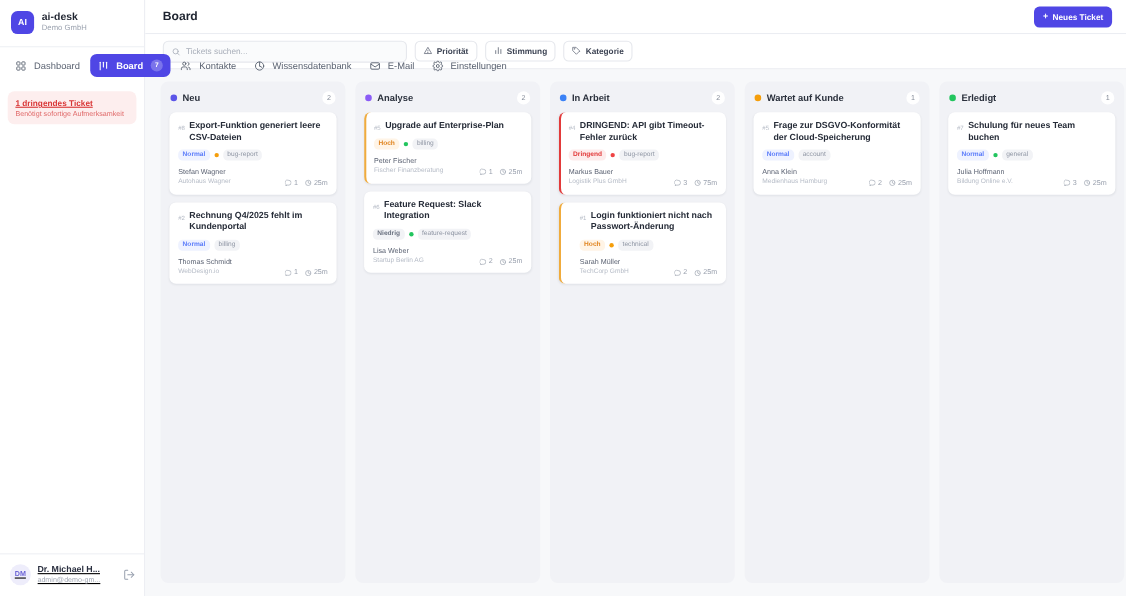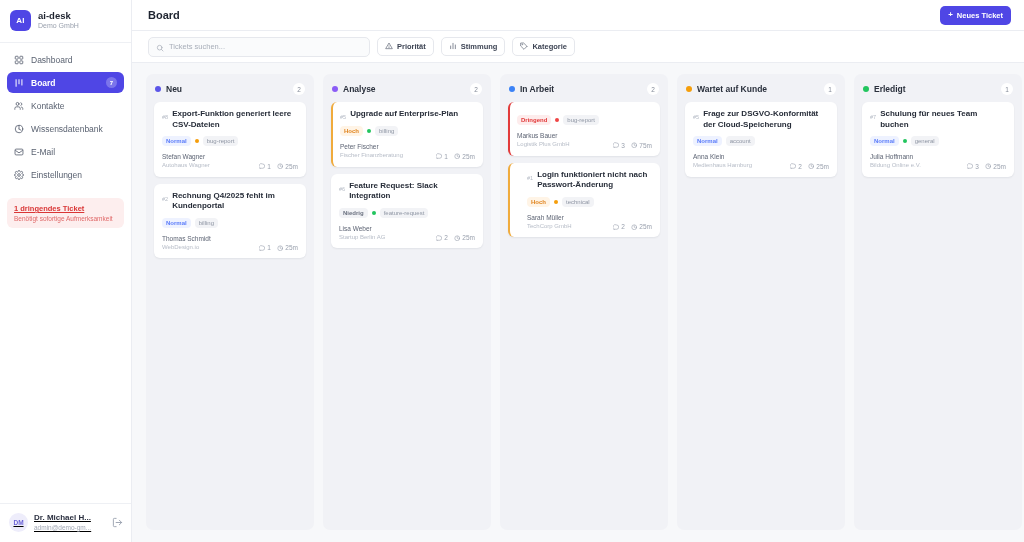--- a/index.html
+++ b/index.html
@@ -28,21 +28,21 @@
     width: 21px; height: 21px; border-radius: 6px;
     background: #4f46e5; color: #fff;
     font-size: 8px; font-weight: bold;
     display: flex; align-items: center; justify-content: center;
     letter-spacing: .2px; flex: 0 0 21px;
   }
   .brand-text { line-height: 1.15; overflow: hidden; }
   .brand-name { font-size: 9.5px; font-weight: bold; color: #1f2430; }
   .brand-sub { font-size: 7px; color: #9aa1ae; margin-top: 1px; }
 
-  .nav { padding: 6px 7px 0 7px; display: flex; flex-direction: column; gap: 2px; }
+  .nav { padding: 6px 7px 0 7px; display: flex; flex-direction: row; gap: 2px; }
   .nav-item {
     display: flex; align-items: center; gap: 7px;
     height: 21px; padding: 0 7px; border-radius: 6px;
     font-size: 8.5px; color: #5a6271; cursor: pointer;
     position: relative;
   }
   .nav-item.active { background: #4f46e5; color: #ffffff; font-weight: bold; }
   .nav-icon { width: 10px; height: 10px; display: flex; align-items: center; justify-content: center; flex: 0 0 10px; }
   .nav-icon svg { width: 10px; height: 10px; display: block; }
   .nav-label { flex: 1; white-space: nowrap; }
@@ -497,21 +497,24 @@
             </article>
           </div>
         </section>
         <section class="column">
           <div class="col-head">
             <span class="col-dot" style="background:#3b82f6"></span>
             <span class="col-title">In Arbeit</span>
             <span class="col-count">2</span>
           </div>
           <div class="cards">
-            <article class="card bar" style="--b: #e23a3a; border-left: 2.5px solid rgb(226, 58, 58); padding-left: 7px;"><span class="card-bar"></span><div class="tags">
+            <article class="card bar" style="--b: #e23a3a; border-left: 2.5px solid rgb(226, 58, 58); padding-left: 7px;"><span class="card-bar"></span><div class="card-top">
+                <span class="card-id">#4</span>
+                <h3 class="card-title">DRINGEND: API gibt Timeout-Fehler zurück</h3>
+              </div><div class="tags">
                 <span class="tag-prio" style="color:#e23a3a;background:#fdecec">Dringend</span>
                 <span class="mood-dot" style="background:#ef4444"></span>
                 <span class="tag-cat">bug-report</span>
               </div><div class="card-bottom">
                 <div class="who">
                   <div class="who-name">Markus Bauer</div>
                   <div class="who-org">Logistik Plus GmbH</div>
                 </div>
                 <div class="meta">
                   <span class="meta-item">

